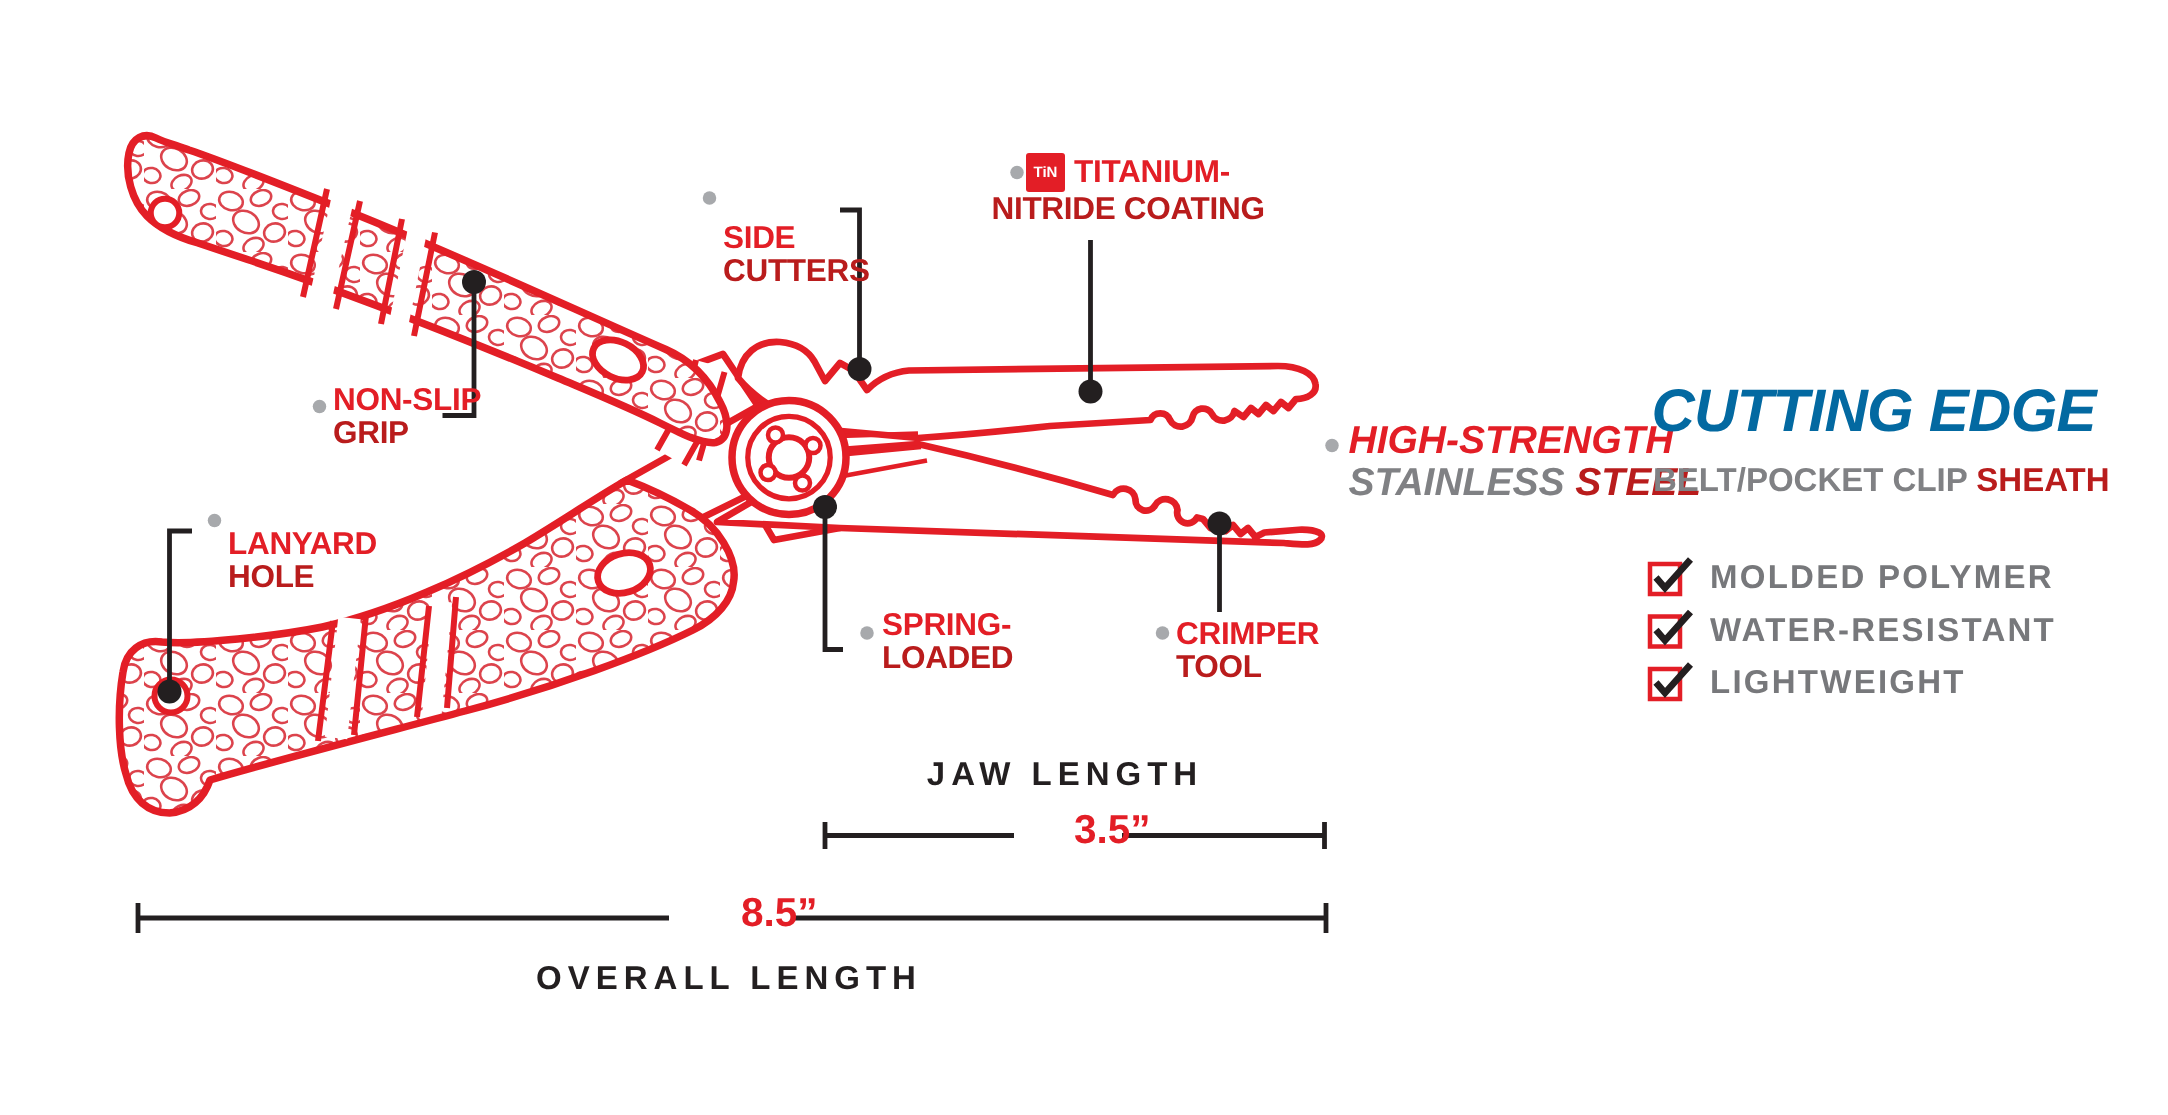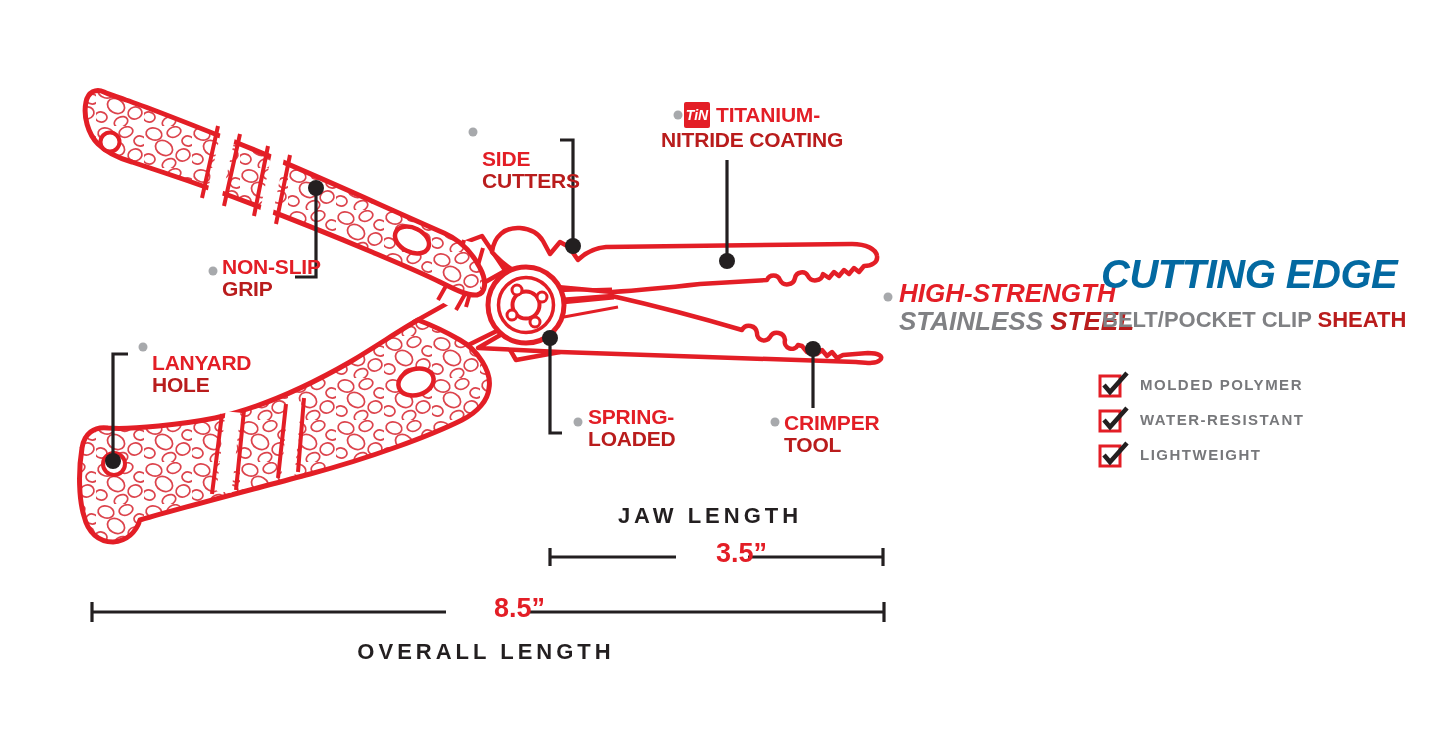--- a/index.html
+++ b/index.html
@@ -5,27 +5,27 @@
   html,body{margin:0;padding:0;background:#fff;}
   .canvas{position:relative;width:1445px;height:743px;background:#fff;overflow:hidden;
           font-family:"Liberation Sans",sans-serif;}
   .art{position:absolute;left:0;top:0;}
   .label{position:absolute;font-weight:bold;font-size:21px;line-height:22px;letter-spacing:-0.2px;white-space:nowrap;}
   .red{color:#E31E26;}
   .blk{color:#b91c1c;}
   .gry{color:#808184;}
   .hs{position:absolute;font-weight:bold;font-style:italic;font-size:26px;line-height:28px;white-space:nowrap;}
   .tin-row{position:absolute;display:flex;align-items:center;gap:6px;}
-  .tin-badge{width:26px;height:26px;background:#E31E26;color:#fff;font-weight:bold;font-style:italic;
-             font-size:14px;display:flex;align-items:center;justify-content:center;border-radius:2px;}
+  .tin-badge{width:26px;height:26px;background:#E31E26;color:#fff;font-weight:bold;
+             font-size:10px;display:flex;align-items:center;justify-content:center;border-radius:2px;}
   .panel-title{position:absolute;font-weight:bold;font-style:italic;font-size:40px;letter-spacing:-0.5px;color:#0369a1;white-space:nowrap;}
   .panel-sub{position:absolute;font-weight:bold;font-size:22px;letter-spacing:0;white-space:nowrap;}
   .features{position:absolute;display:flex;flex-direction:column;gap:8px;}
   .feature-row{display:flex;align-items:center;gap:11px;height:27px;}
-  .feature-label{font-weight:bold;font-size:15px;color:#77787B;letter-spacing:1.5px;white-space:nowrap;}
+  .feature-label{font-weight:bold;font-size:22px;color:#77787B;letter-spacing:1.5px;white-space:nowrap;}
   .dim-label{position:absolute;font-weight:bold;font-size:22px;letter-spacing:4px;color:#231F20;text-align:center;}
   .dim-value{position:absolute;font-weight:bold;font-size:27px;color:#E31E26;text-align:right;}
 </style>
 </head>
 <body>
 
 <div class="canvas">
 
   <svg class="art" width="1445" height="743" viewBox="0 0 1445 743">
     <defs>

